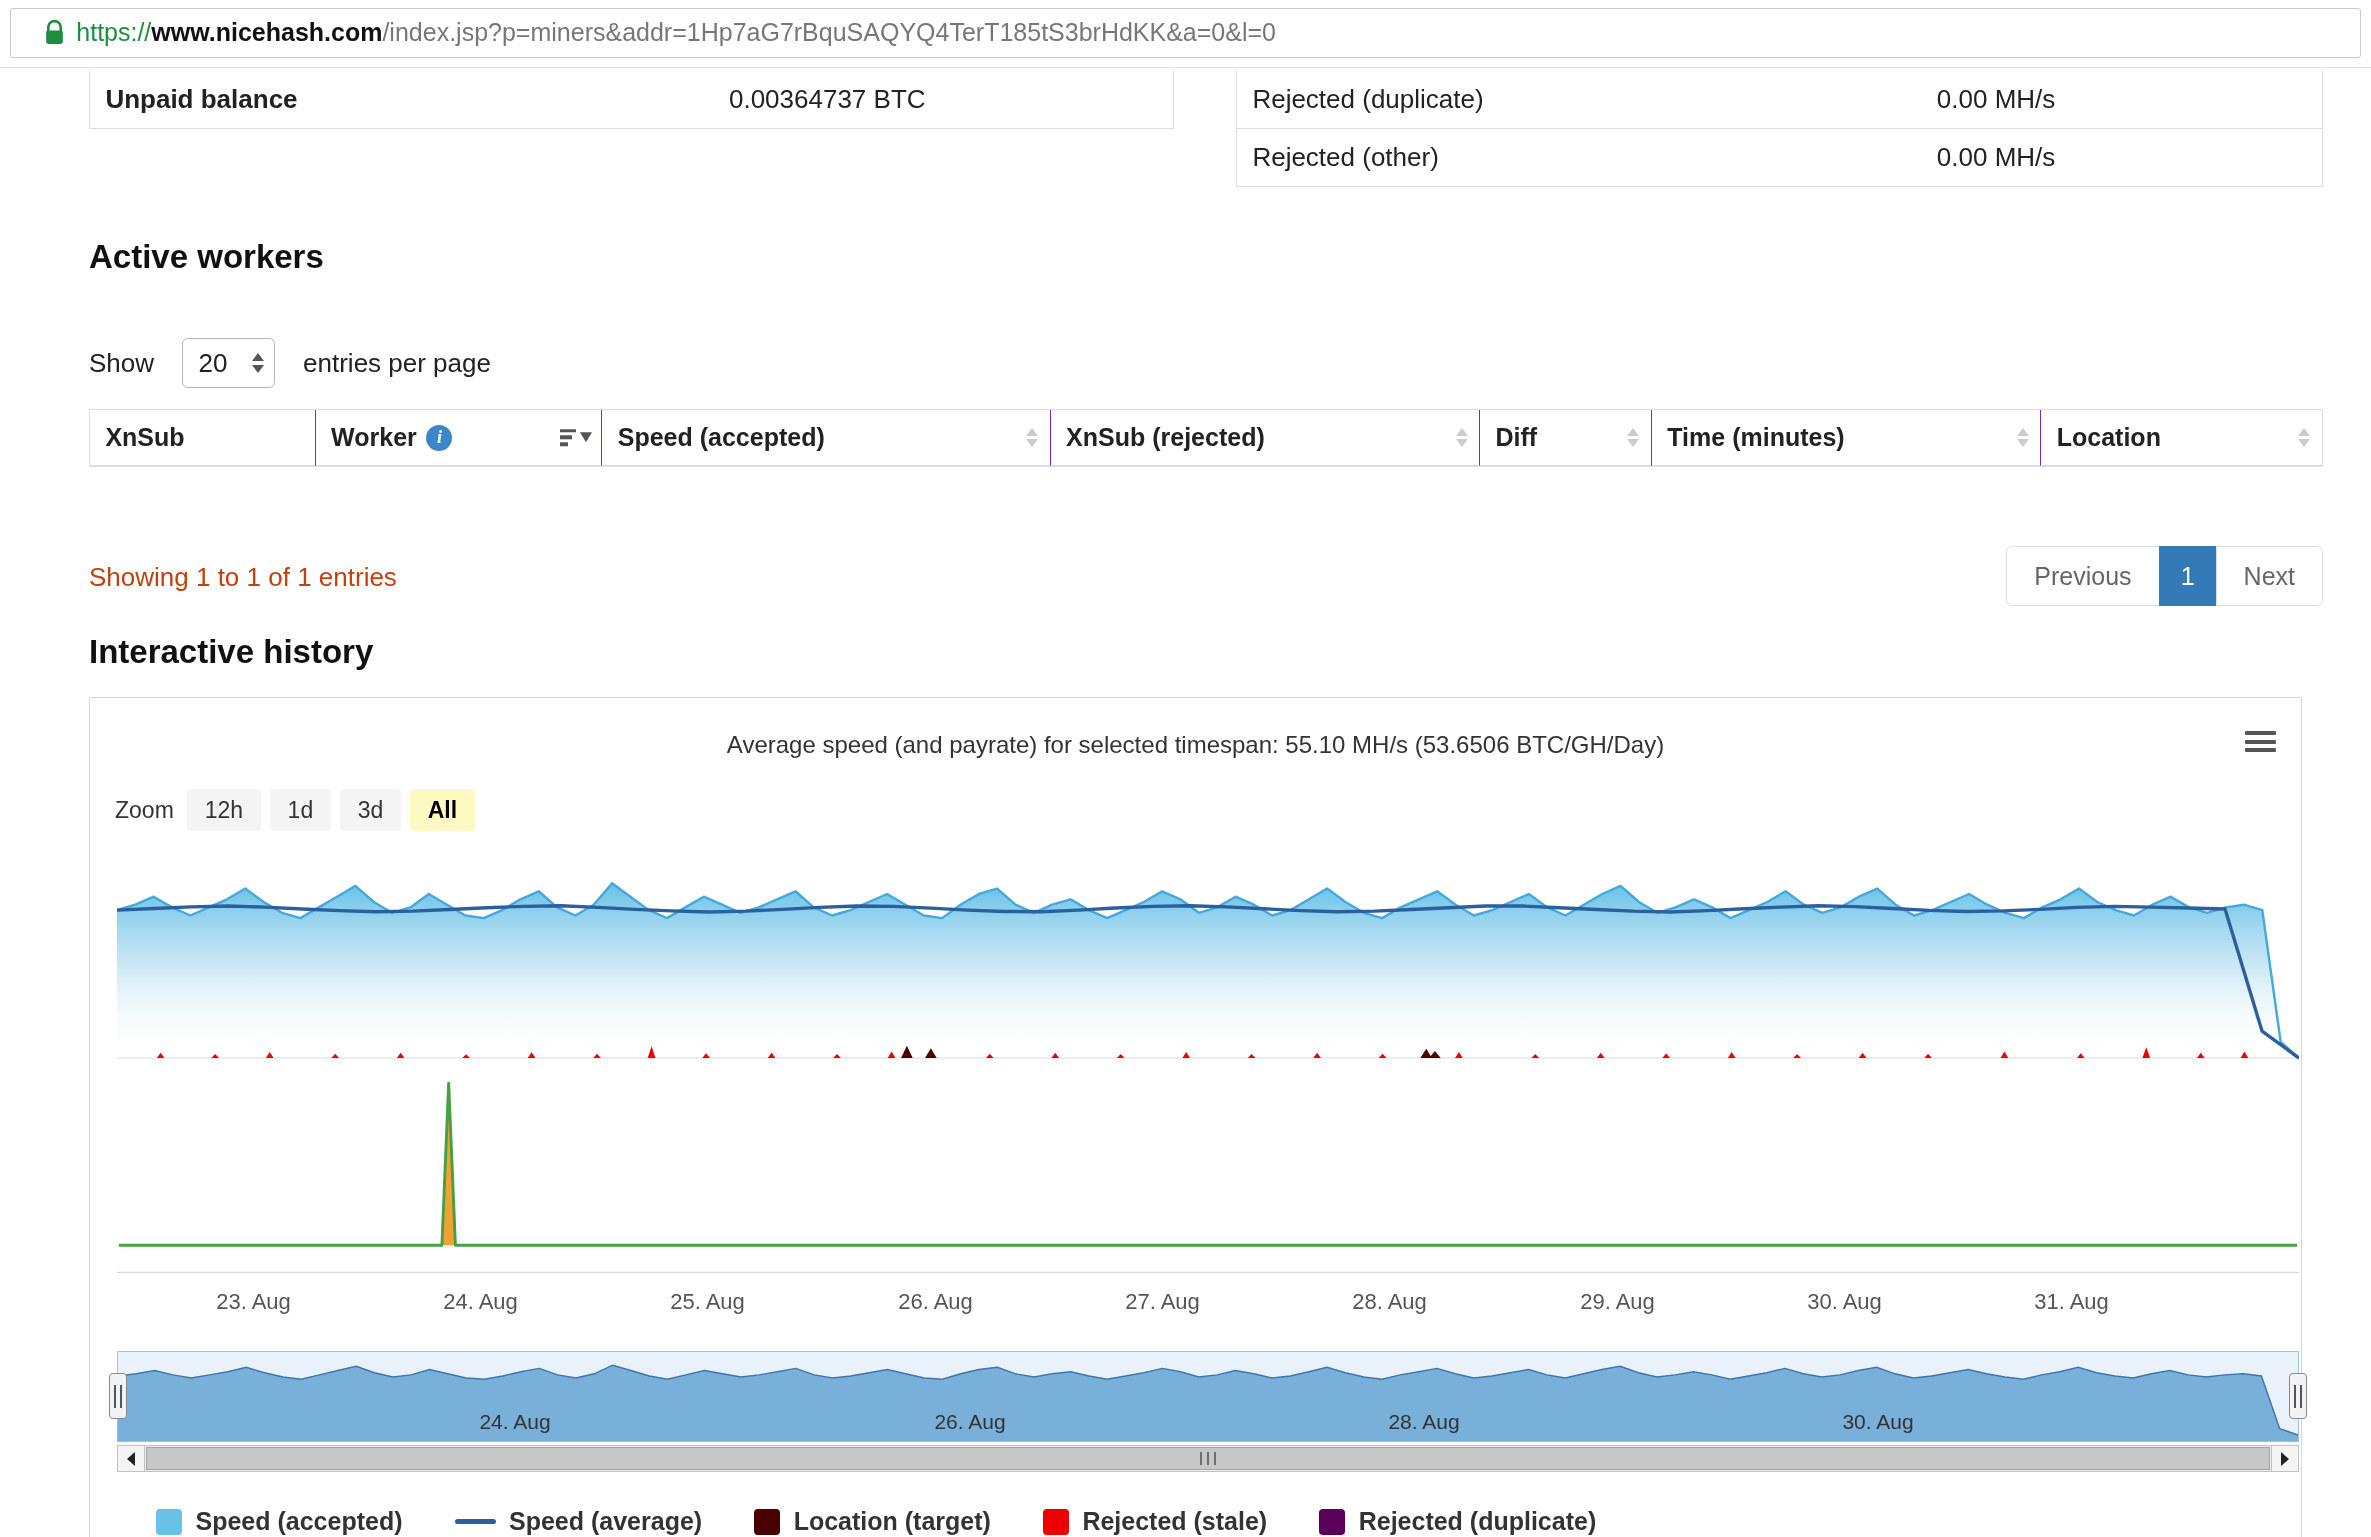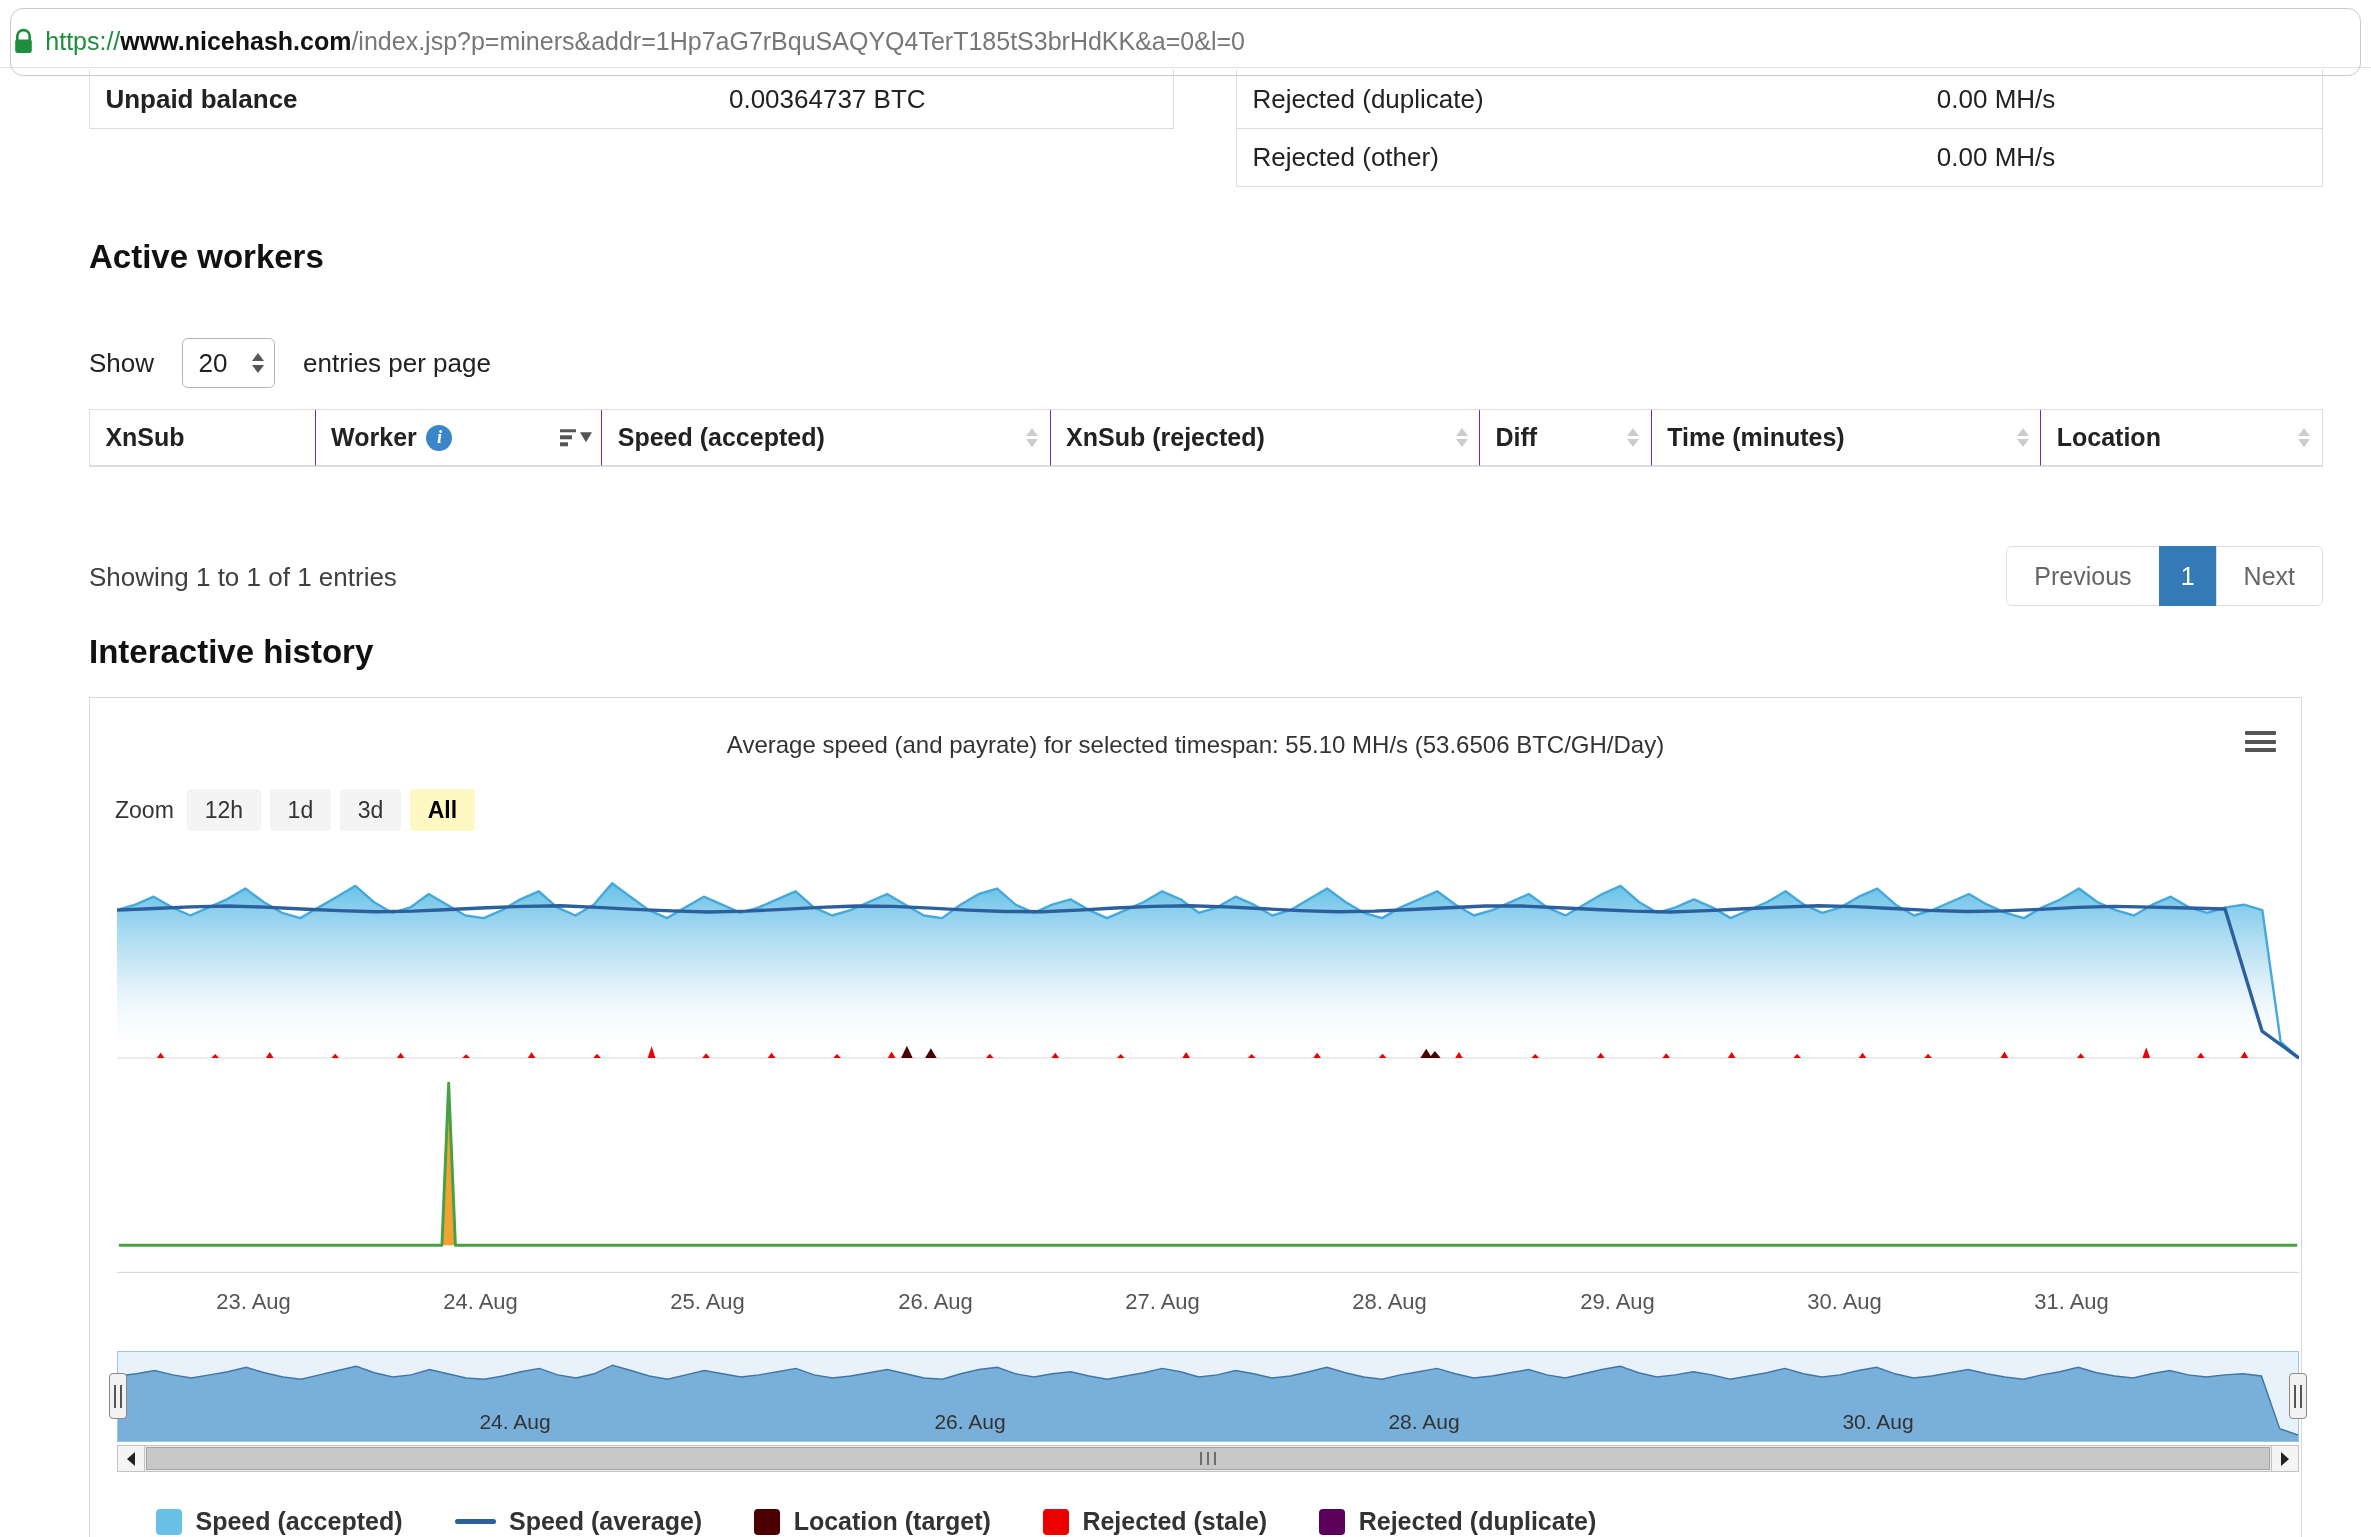--- a/index.html
+++ b/index.html
@@ -1,21 +1,21 @@
 <!DOCTYPE html>
 <html><head>
 <meta charset="utf-8">
 <style>
 *{box-sizing:border-box;margin:0;padding:0}
 html,body{width:2371px;height:1537px;overflow:hidden}
 body{position:relative;background:#fff;color:#222;font-family:"Liberation Sans","DejaVu Sans",sans-serif}
 
 
 .browser-bar{position:absolute;left:0;top:0;width:2371px;height:68px;background:#fff;border-bottom:1px solid #e4e4e4}
-.url-field{position:absolute;left:9.7px;right:9.7px;top:7.7px;height:68px;border:1.9px solid #c9c9c9;border-radius:13px;display:flex;align-items:center;padding-left:2px;font-size:25px;white-space:nowrap;overflow:hidden}
+.url-field{position:absolute;left:9.7px;right:9.7px;top:7.7px;height:50px;border:1.9px solid #c9c9c9;border-radius:3px;display:flex;align-items:center;padding-left:33px;font-size:25px;white-space:nowrap;overflow:hidden}
 .url-field .lock{margin-right:11.6px;display:flex;align-items:center}
 .url-scheme{color:#1e8e3e}
 .url-domain{color:#111;font-weight:bold}
 .url-path{color:#777}
 
 
 .top-table{position:absolute;border:1px solid #ddd;border-top:none;font-size:26px}
 .tt-row{display:flex;height:58px;align-items:center}
 .tt-row + .tt-row{border-top:1px solid #ddd}
 .tt-label{padding-left:15.4px}
@@ -46,21 +46,21 @@
 .sort-amount .bars{display:flex;flex-direction:column;gap:2.9px;align-items:flex-start}
 .sort-amount .bars i{display:block;height:3.9px;background:#555}
 .sort-amount .bars i:nth-child(1){width:15.4px}
 .sort-amount .bars i:nth-child(2){width:11.6px}
 .sort-amount .bars i:nth-child(3){width:7.7px}
 .sort-amount .arrow{width:0;height:0;border-left:6.8px solid transparent;border-right:6.8px solid transparent;border-top:10.6px solid #555}
 .info-icon{display:inline-flex;align-items:center;justify-content:center;width:26px;height:26px;border-radius:50%;background:#3b86c8;color:#fff;font-family:"Liberation Serif",serif;font-style:italic;font-weight:bold;font-size:18.3px;margin-left:9.7px}
 .wt-empty{height:64px;display:flex;align-items:center;padding-left:15.4px;font-size:26px;font-weight:normal}
 
 
-.table-summary{position:absolute;left:89px;top:562px;font-size:26px;color:#404040}
+.table-summary{position:absolute;left:89px;top:562px;font-size:26px;color:#c2410c}
 .pagination{position:absolute;top:546px;right:48px;display:flex;height:60px;font-size:25px}
 .page-btn{display:flex;align-items:center;justify-content:center;border:1px solid #ddd;background:#fff;color:#666;padding:0 27px;margin-left:-1px;cursor:pointer}
 .page-btn.first{border-radius:5.8px 0 0 5.8px;margin-left:0}
 .page-btn.last{border-radius:0 5.8px 5.8px 0}
 .page-btn.active{background:#337ab7;border-color:#337ab7;color:#fff;width:58px;padding:0}
 
 
 .chart-box{position:absolute;left:89px;top:697px;width:2213px;height:846px;border:1px solid #d8d8d8;background:#fff}
 .chart-title{position:absolute;left:0;right:0;top:33px;text-align:center;font-size:24px;color:#333}
 .hamburger{position:absolute;right:25px;top:33px;width:31px;display:flex;flex-direction:column;gap:4.8px;cursor:pointer}

